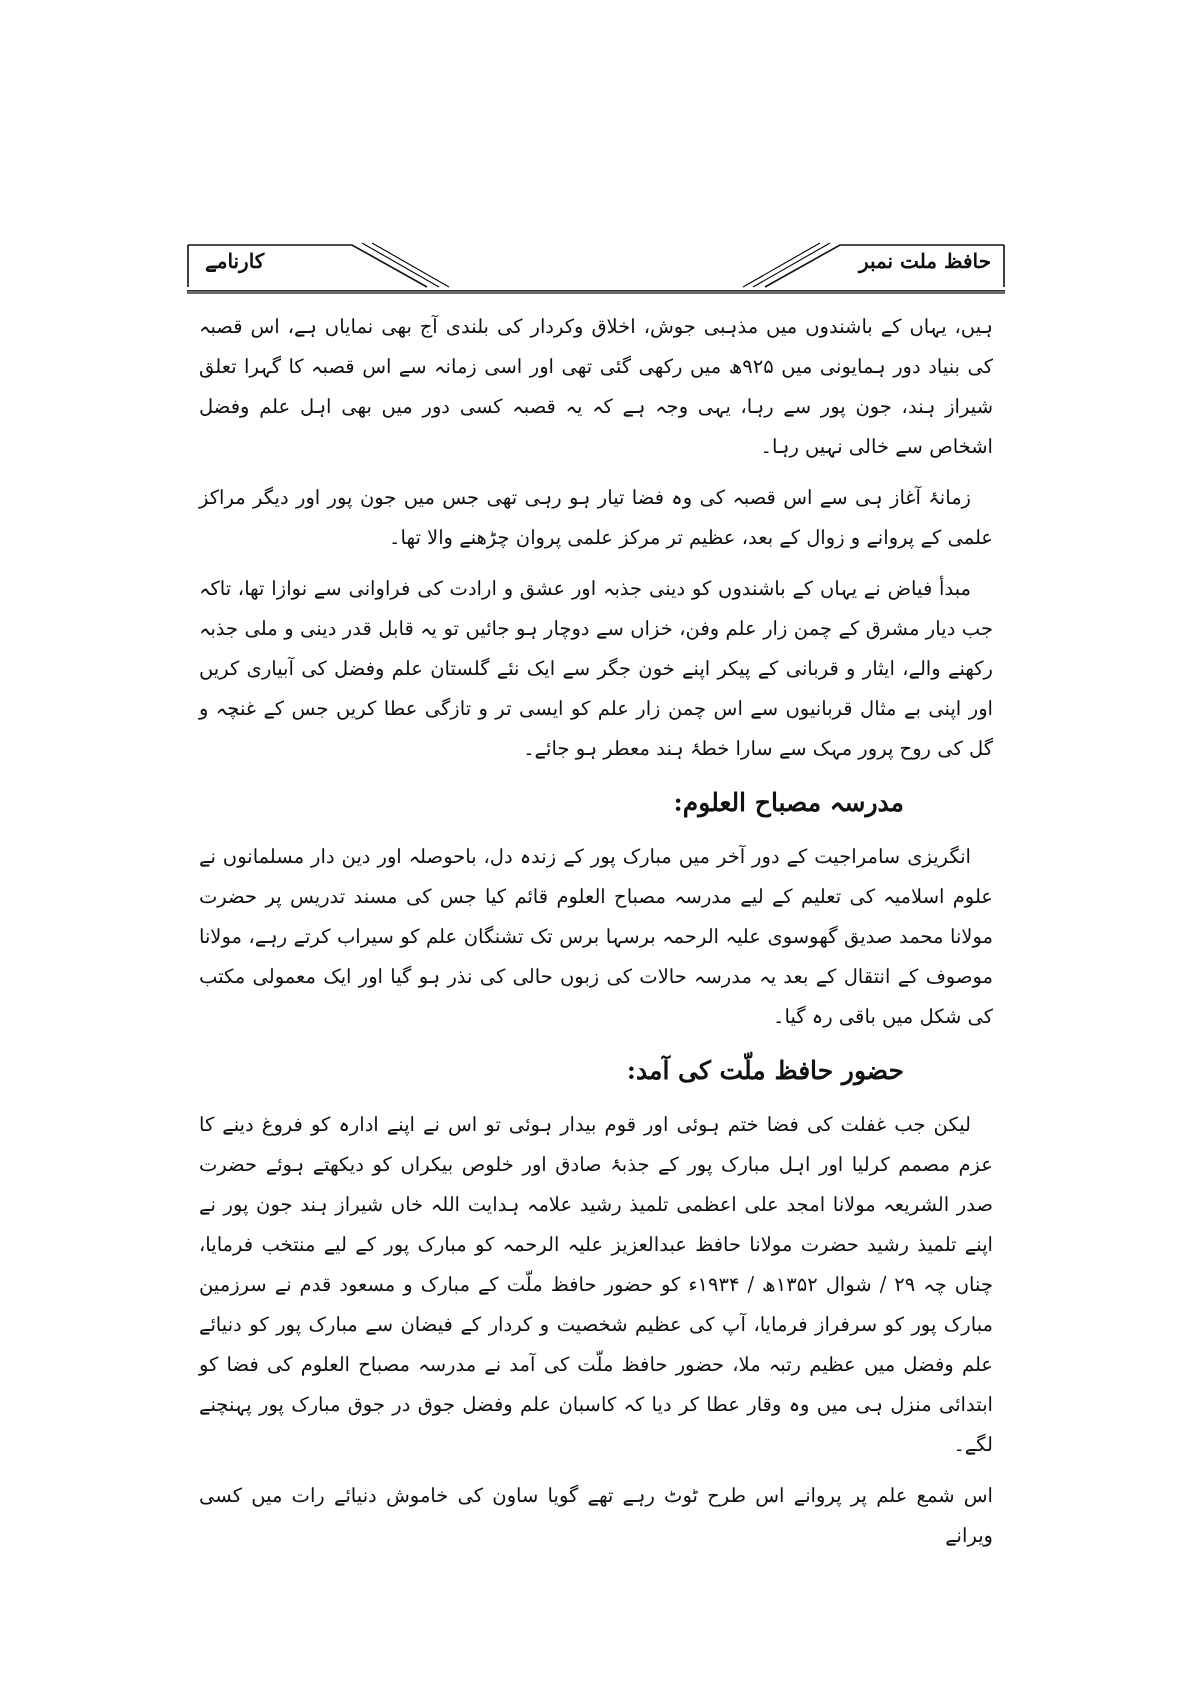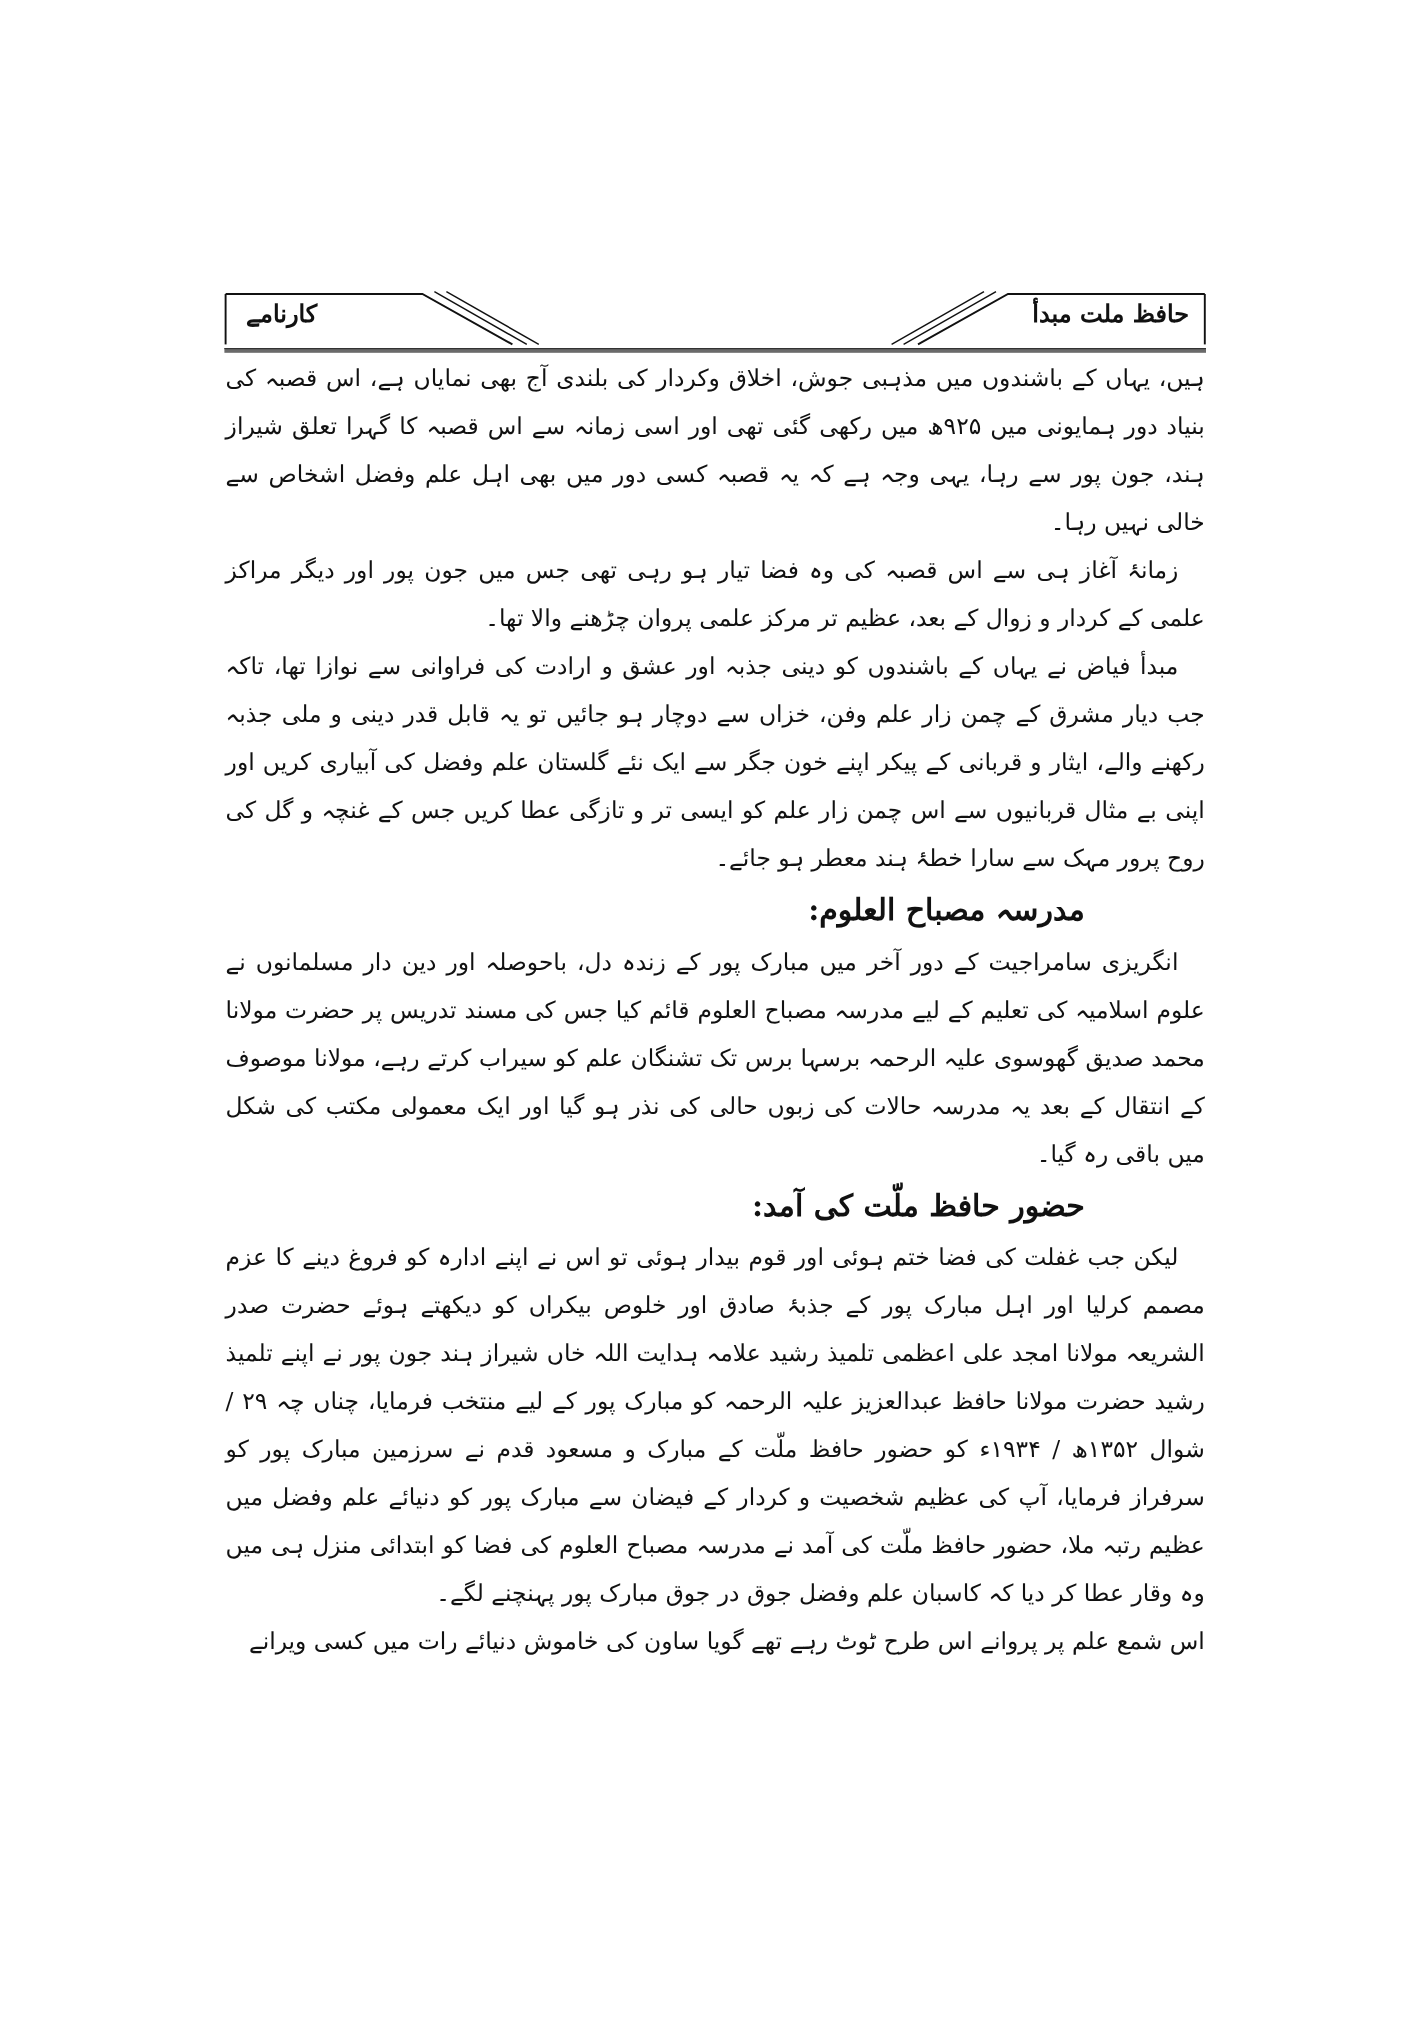--- a/index.html
+++ b/index.html
@@ -15,21 +15,21 @@
   .hdr-right { position:absolute; right:14px; top:6px; font-size:20px; font-weight:bold;
                direction:rtl; font-family:"DejaVu Serif", serif; }
   .hdr-page { position:absolute; left:0; width:818px; text-align:center; top:6px;
               font-size:20px; font-weight:bold; font-family:"DejaVu Serif", serif; }
   .rule { position:absolute; left:187px; top:290px; width:818px; height:3px;
           background:#6a6a6a; border-top:1px solid #333; }
 
   
   .body { position:absolute; left:188px; top:296px; width:816px; direction:rtl;
           font-family:"DejaVu Serif", serif; font-size:19.5px; line-height:40px; text-align:justify; }
-  .para { margin:0; text-align-last:right; }
+  .para { margin:11px; text-align-last:right; }
   .indent { text-indent:22px; }
   .heading { margin:0; font-size:25px; font-weight:bold; line-height:46px; 
              padding-right:100px; }
 </style>
 </head>
 <body>
 
 <div class="page">
 
   <div class="header">
@@ -39,27 +39,27 @@
       <line x1="1" y1="2" x2="1" y2="44" stroke="#111" stroke-width="1.6"></line>
       <line x1="175" y1="0" x2="252" y2="44" stroke="#111" stroke-width="1.2"></line>
       <line x1="185" y1="0" x2="262" y2="44" stroke="#111" stroke-width="1.2"></line>
 
       <path d="M817 2 L653 2 L578 44" fill="none" stroke="#111" stroke-width="1.6"></path>
       <line x1="817" y1="2" x2="817" y2="44" stroke="#111" stroke-width="1.6"></line>
       <line x1="643" y1="0" x2="566" y2="44" stroke="#111" stroke-width="1.2"></line>
       <line x1="633" y1="0" x2="556" y2="44" stroke="#111" stroke-width="1.2"></line>
     </svg>
     <div class="hdr-left">کارنامے</div>
-    <div class="hdr-right">حافظ ملت مبدأ</div>
+    <div class="hdr-right">حافظ ملت نمبر</div>
   </div>
   <div class="rule"></div>
 
   <div class="body">
     <p class="para">ہیں، یہاں کے باشندوں میں مذہبی جوش، اخلاق وکردار کی بلندی آج بھی نمایاں ہے، اس قصبہ کی بنیاد دور ہمایونی میں ۹۲۵ھ میں رکھی گئی تھی اور اسی زمانہ سے اس قصبہ کا گہرا تعلق شیراز ہند، جون پور سے رہا، یہی وجہ ہے کہ یہ قصبہ کسی دور میں بھی اہل علم وفضل اشخاص سے خالی نہیں رہا۔</p>
-    <p class="para indent">زمانۂ آغاز ہی سے اس قصبہ کی وہ فضا تیار ہو رہی تھی جس میں جون پور اور دیگر مراکز علمی کے کردار و زوال کے بعد، عظیم تر مرکز علمی پروان چڑھنے والا تھا۔</p>
+    <p class="para indent">زمانۂ آغاز ہی سے اس قصبہ کی وہ فضا تیار ہو رہی تھی جس میں جون پور اور دیگر مراکز علمی کے پروانے و زوال کے بعد، عظیم تر مرکز علمی پروان چڑھنے والا تھا۔</p>
     <p class="para indent">مبدأ فیاض نے یہاں کے باشندوں کو دینی جذبہ اور عشق و ارادت کی فراوانی سے نوازا تھا، تاکہ جب دیار مشرق کے چمن زار علم وفن، خزاں سے دوچار ہو جائیں تو یہ قابل قدر دینی و ملی جذبہ رکھنے والے، ایثار و قربانی کے پیکر اپنے خون جگر سے ایک نئے گلستان علم وفضل کی آبیاری کریں اور اپنی بے مثال قربانیوں سے اس چمن زار علم کو ایسی تر و تازگی عطا کریں جس کے غنچہ و گل کی روح پرور مہک سے سارا خطۂ ہند معطر ہو جائے۔</p>
     <h2 class="heading">مدرسہ مصباح العلوم:</h2>
     <p class="para indent">انگریزی سامراجیت کے دور آخر میں مبارک پور کے زندہ دل، باحوصلہ اور دین دار مسلمانوں نے علوم اسلامیہ کی تعلیم کے لیے مدرسہ مصباح العلوم قائم کیا جس کی مسند تدریس پر حضرت مولانا محمد صدیق گھوسوی علیہ الرحمہ برسہا برس تک تشنگان علم کو سیراب کرتے رہے، مولانا موصوف کے انتقال کے بعد یہ مدرسہ حالات کی زبوں حالی کی نذر ہو گیا اور ایک معمولی مکتب کی شکل میں باقی رہ گیا۔</p>
     <h2 class="heading">حضور حافظ ملّت کی آمد:</h2>
     <p class="para indent">لیکن جب غفلت کی فضا ختم ہوئی اور قوم بیدار ہوئی تو اس نے اپنے ادارہ کو فروغ دینے کا عزم مصمم کرلیا اور اہل مبارک پور کے جذبۂ صادق اور خلوص بیکراں کو دیکھتے ہوئے حضرت صدر الشریعہ مولانا امجد علی اعظمی تلمیذ رشید علامہ ہدایت اللہ خاں شیراز ہند جون پور نے اپنے تلمیذ رشید حضرت مولانا حافظ عبدالعزیز علیہ الرحمہ کو مبارک پور کے لیے منتخب فرمایا، چناں چہ ۲۹ / شوال ۱۳۵۲ھ / ۱۹۳۴ء کو حضور حافظ ملّت کے مبارک و مسعود قدم نے سرزمین مبارک پور کو سرفراز فرمایا، آپ کی عظیم شخصیت و کردار کے فیضان سے مبارک پور کو دنیائے علم وفضل میں عظیم رتبہ ملا، حضور حافظ ملّت کی آمد نے مدرسہ مصباح العلوم کی فضا کو ابتدائی منزل ہی میں وہ وقار عطا کر دیا کہ کاسبان علم وفضل جوق در جوق مبارک پور پہنچنے لگے۔</p>
     <p class="para">اس شمع علم پر پروانے اس طرح ٹوٹ رہے تھے گویا ساون کی خاموش دنیائے رات میں کسی ویرانے</p>
   </div>
 
 </div>
 

